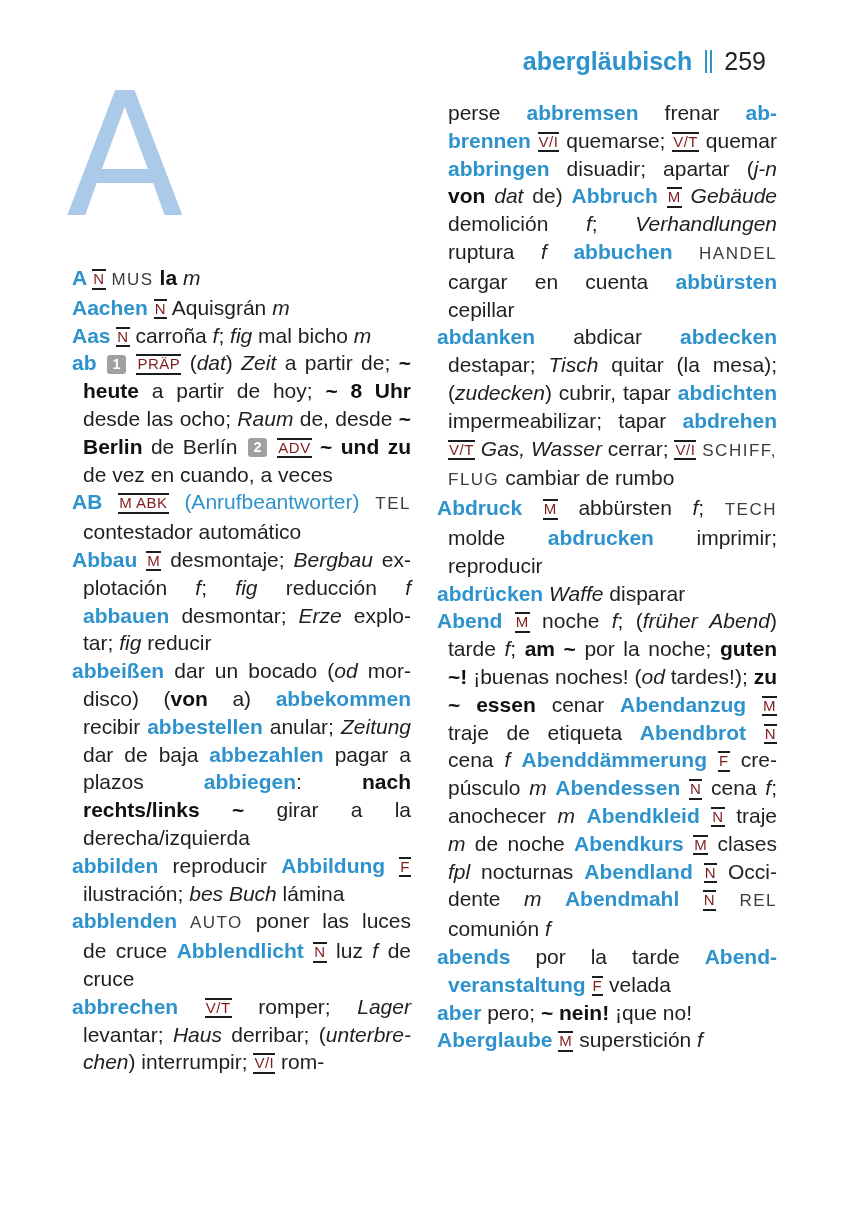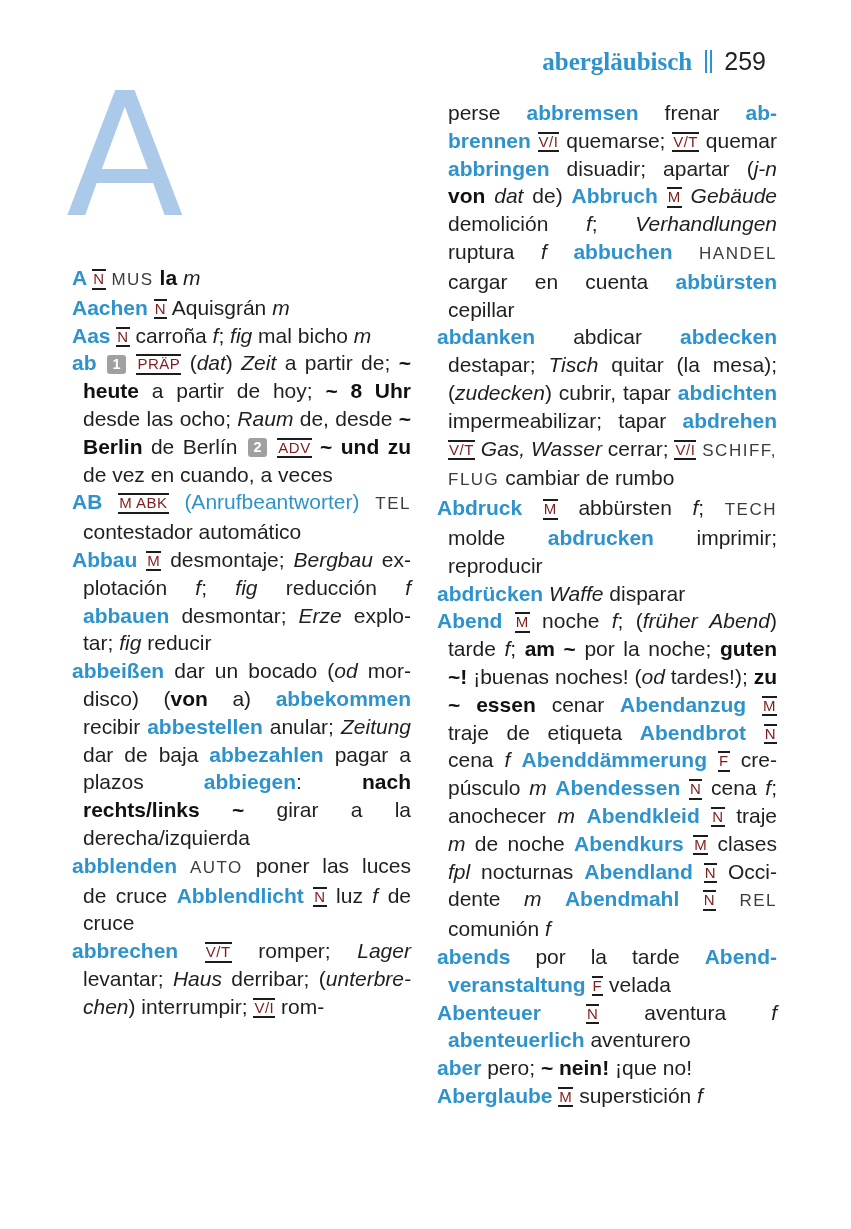--- a/index.html
+++ b/index.html
@@ -11,21 +11,21 @@
   html,body{margin:0;padding:0;}
   body{
     width:851px;height:1229px;position:relative;overflow:hidden;
     background:#ffffff;color:var(--ink);
     font-family:"Liberation Sans",sans-serif;
   }
   .header{
     position:absolute;top:47px;right:85px;
     font-size:25px;white-space:nowrap;
   }
-  .header .hw{color:var(--blue);font-weight:bold;font-family:Liberation Serif, serif;}
+  .header .hw{color:var(--blue);font-weight:bold;}
   .dbar{
     display:inline-block;width:3px;height:23px;
     border-left:2.5px solid var(--blue);border-right:2.5px solid var(--blue);
     margin:0 12px 0 13px;vertical-align:-3px;
   }
   .pagenum{color:#222;margin-top:48px;}
   .big-letter{
     position:absolute;left:66px;top:70px;
     font-family:"DejaVu Sans",sans-serif;
     font-size:172px;line-height:1;color:var(--lightblue);
@@ -72,26 +72,26 @@
 <div class="big-letter">A</div>
 
 <div class="col left">
     <p class="entry"><span class="hw">A </span><span class="tag">N</span><span class="n"> </span><span class="lbl">MUS</span><span class="n"> </span><span class="b">la</span><span class="n"> </span><span class="it">m</span></p>
     <p class="entry"><span class="hw">Aachen </span><span class="tag">N</span><span class="n"> Aquisgrán </span><span class="it">m</span></p>
     <p class="entry"><span class="hw">Aas </span><span class="tag">N</span><span class="n"> carroña </span><span class="it">f</span><span class="n">; </span><span class="it">fig</span><span class="n"> mal bicho </span><span class="it">m</span></p>
     <p class="entry"><span class="hw">ab </span><span class="num">1</span><span class="n"> </span><span class="tag">PRÄP</span><span class="n"> (</span><span class="it">dat</span><span class="n">) </span><span class="it">Zeit</span><span class="n"> a partir de; </span><span class="b">~ heute</span><span class="n"> a partir de hoy; </span><span class="b">~ 8 Uhr</span><span class="n"> desde las ocho; </span><span class="it">Raum</span><span class="n"> de, desde </span><span class="b">~ Berlin</span><span class="n"> de Berlín </span><span class="num">2</span><span class="n"> </span><span class="tag">ADV</span><span class="n"> </span><span class="b">~ und zu</span><span class="n"> de vez en cuando, a veces</span></p>
     <p class="entry"><span class="hw">AB </span><span class="tag">M ABK</span><span class="n"> </span><span class="blue">(Anrufbeantworter)</span><span class="n"> </span><span class="lbl">TEL</span><span class="n"> contestador auto­má­tico</span></p>
     <p class="entry"><span class="hw">Abbau </span><span class="tag">M</span><span class="n"> des­mon­taje; </span><span class="it">Bergbau</span><span class="n"> ex­plo­ta­ción </span><span class="it">f</span><span class="n">; </span><span class="it">fig</span><span class="n"> reduc­ción </span><span class="it">f</span><span class="n"> </span><span class="hw">abbauen</span><span class="n"> des­mon­tar; </span><span class="it">Erze</span><span class="n"> ex­plo­tar; </span><span class="it">fig</span><span class="n"> reducir</span></p>
     <p class="entry"><span class="hw">abbeißen</span><span class="n"> dar un bocado (</span><span class="it">od</span><span class="n"> mor­dis­co) (</span><span class="b">von</span><span class="n"> a) </span><span class="hw">abbekom­men</span><span class="n"> recibir </span><span class="hw">abbestellen</span><span class="n"> anular; </span><span class="it">Zeitung</span><span class="n"> dar de baja </span><span class="hw">ab­be­zahlen</span><span class="n"> pagar a plazos </span><span class="hw">ab­bie­gen</span><span class="n">: </span><span class="b">nach rechts/links ~</span><span class="n"> girar a la derecha/izquierda</span></p>
+    <p class="entry"><span class="hw">abbilden</span><span class="n"> reproducir </span><span class="hw">Abbil­dung </span><span class="tag">F</span><span class="n"> ilus­tra­ción; </span><span class="it">bes Buch</span><span class="n"> lámina</span></p>
     <p class="entry"><span class="hw">abblenden </span><span class="lbl">AUTO</span><span class="n"> poner las lu­ces de cruce </span><span class="hw">Abblendlicht </span><span class="tag">N</span><span class="n"> luz </span><span class="it">f</span><span class="n"> de cruce</span></p>
     <p class="entry"><span class="hw">abbrechen </span><span class="tag">V/T</span><span class="n"> romper; </span><span class="it">Lager</span><span class="n"> levantar; </span><span class="it">Haus</span><span class="n"> derribar; (</span><span class="it">unter­bre­chen</span><span class="n">) inte­rrum­pir; </span><span class="tag">V/I</span><span class="n"> rom-</span></p>
   </div>
 <div class="col right">
     <p class="entry cont"><span class="n">perse </span><span class="hw">abbremsen</span><span class="n"> frenar </span><span class="hw">ab­brennen </span><span class="tag">V/I</span><span class="n"> quemarse; </span><span class="tag">V/T</span><span class="n"> quemar </span><span class="hw">abbringen</span><span class="n"> disuadir; apartar (</span><span class="it">j-n</span><span class="n"> </span><span class="b">von</span><span class="n"> </span><span class="it">dat</span><span class="n"> de) </span><span class="hw">Ab­bruch </span><span class="tag">M</span><span class="n"> </span><span class="it">Gebäude</span><span class="n"> de­mo­li­ción </span><span class="it">f</span><span class="n">; </span><span class="it">Ver­hand­lun­gen</span><span class="n"> ruptura </span><span class="it">f</span><span class="n"> </span><span class="hw">ab­bu­chen </span><span class="lbl">HANDEL</span><span class="n"> cargar en cuenta </span><span class="hw">abbürsten</span><span class="n"> cepillar</span></p>
     <p class="entry"><span class="hw">abdanken</span><span class="n"> abdicar </span><span class="hw">abdecken</span><span class="n"> destapar; </span><span class="it">Tisch</span><span class="n"> quitar (la mesa); (</span><span class="it">zudecken</span><span class="n">) cubrir, tapar </span><span class="hw">ab­dich­ten</span><span class="n"> imper­mea­bi­li­zar; ta­par </span><span class="hw">abdrehen </span><span class="tag">V/T</span><span class="n"> </span><span class="it">Gas, Wasser</span><span class="n"> cerrar; </span><span class="tag">V/I</span><span class="n"> </span><span class="lbl">SCHIFF, FLUG</span><span class="n"> cam­biar de rumbo</span></p>
     <p class="entry"><span class="hw">Abdruck </span><span class="tag">M</span><span class="n"> abbürsten </span><span class="it">f</span><span class="n">; </span><span class="lbl">TECH</span><span class="n"> molde </span><span class="hw">abdrucken</span><span class="n"> imprimir; reproducir</span></p>
     <p class="entry"><span class="hw">abdrücken</span><span class="n"> </span><span class="it">Waffe</span><span class="n"> disparar</span></p>
     <p class="entry"><span class="hw">Abend </span><span class="tag">M</span><span class="n"> no­che </span><span class="it">f</span><span class="n">; (</span><span class="it">früher Abend</span><span class="n">) tarde </span><span class="it">f</span><span class="n">; </span><span class="b">am ~</span><span class="n"> por la no­che; </span><span class="b">guten ~!</span><span class="n"> ¡buenas noches! (</span><span class="it">od</span><span class="n"> tardes!); </span><span class="b">zu ~ essen</span><span class="n"> cenar </span><span class="hw">Abendanzug </span><span class="tag">M</span><span class="n"> traje de eti­que­ta </span><span class="hw">Abendbrot </span><span class="tag">N</span><span class="n"> cena </span><span class="it">f</span><span class="n"> </span><span class="hw">Abenddämmerung </span><span class="tag">F</span><span class="n"> cre­pús­culo </span><span class="it">m</span><span class="n"> </span><span class="hw">Abendessen </span><span class="tag">N</span><span class="n"> ce­na </span><span class="it">f</span><span class="n">; anochecer </span><span class="it">m</span><span class="n"> </span><span class="hw">Abend­kleid </span><span class="tag">N</span><span class="n"> traje </span><span class="it">m</span><span class="n"> de noche </span><span class="hw">Abendkurs </span><span class="tag">M</span><span class="n"> clases </span><span class="it">fpl</span><span class="n"> noc­tur­nas </span><span class="hw">Abendland </span><span class="tag">N</span><span class="n"> Occi­dente </span><span class="it">m</span><span class="n"> </span><span class="hw">Abendmahl </span><span class="tag">N</span><span class="n"> </span><span class="lbl">REL</span><span class="n"> comunión </span><span class="it">f</span></p>
     <p class="entry"><span class="hw">abends</span><span class="n"> por la tarde </span><span class="hw">Abend­veranstaltung </span><span class="tag">F</span><span class="n"> velada</span></p>
-    <p class="entry"><span class="hw">Abenteuer </span><span class="tag">N</span><span class="n"> aventura </span><span class="it">f</span><span class="n"> </span><span class="hw">abenteuerlich</span><span class="n"> aventurero</span></p>
     <p class="entry"><span class="hw">aber</span><span class="n"> pero; </span><span class="b">~ nein!</span><span class="n"> ¡que no!</span></p>
     <p class="entry"><span class="hw">Aberglaube </span><span class="tag">M</span><span class="n"> superstición </span><span class="it">f</span></p>
   </div>
 
 </body></html>

